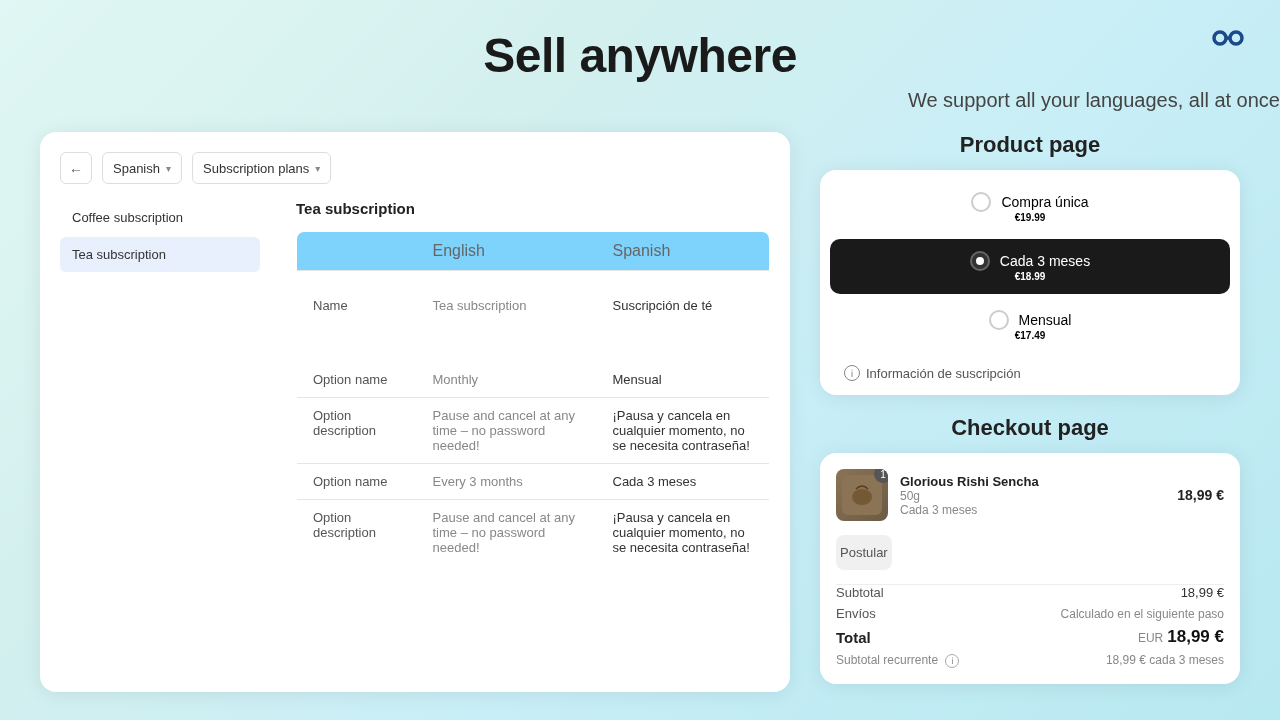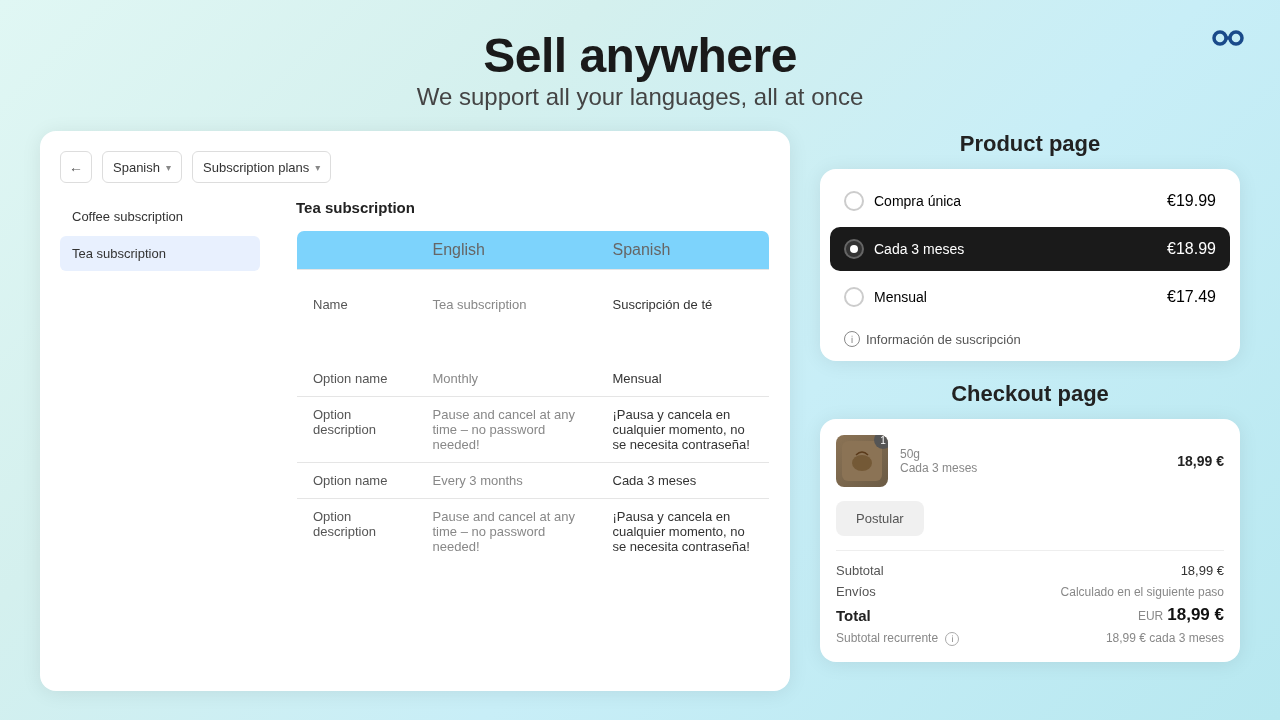--- a/index.html
+++ b/index.html
@@ -16,22 +16,24 @@
       text-align: center;
       padding: 28px 0 20px;
     }
     .header h1 {
       font-size: 48px;
       font-weight: 800;
       color: #1a1a1a;
       letter-spacing: -0.5px;
     }
     .header p {
-      font-size: 24px;
+      font-size: 20px;
       color: #444;
+      margin-top: 6px;
+      text-align: right;
     }
 
     
     .logo {
       position: absolute;
       top: 24px;
       right: 30px;
     }
     .logo svg {
       width: 44px;
@@ -230,20 +232,21 @@
       box-shadow: 0 2px 20px rgba(0,0,0,0.08);
     }
     .product-option {
       display: flex;
       align-items: center;
       justify-content: space-between;
       padding: 12px 14px;
       border-radius: 10px;
       margin-bottom: 4px;
       cursor: pointer;
+      flex-direction: column;
     }
     .product-option.selected {
       background: #1a1a1a;
       color: white;
     }
     .product-option .left {
       display: flex;
       align-items: center;
       gap: 10px;
     }
@@ -276,22 +279,22 @@
       width: 8px;
       height: 8px;
       border-radius: 50%;
       background: white;
     }
     .option-name {
       font-size: 14px;
       font-weight: 500;
     }
     .option-price {
-      font-size: 16px;
-      font-weight: 400;
+      font-size: 10px;
+      font-weight: 700;
     }
     .info-row {
       display: flex;
       align-items: center;
       gap: 6px;
       padding: 8px 14px 4px;
       font-size: 13px;
       color: #555;
     }
 
@@ -371,34 +374,33 @@
     .discount-input {
       flex: 1;
       padding: 10px 12px;
       border: 1px solid #e0e0e0;
       border-radius: 8px;
       font-size: 13px;
       color: #aaa;
       background: #fafafa;
     }
     .apply-btn {
-      padding: 10px 20px;
+      padding: 10px 4px;
       background: #f0f0f0;
       border: none;
       border-radius: 8px;
       font-size: 13px;
       color: #555;
       cursor: pointer;
       font-weight: 500;
     }
 
     
     .totals {
       border-top: 1px solid #eee;
-      padding-top: 12px;
     }
     .total-row {
       display: flex;
       justify-content: space-between;
       align-items: center;
       margin-bottom: 6px;
       font-size: 13px;
     }
     .total-row .label {
       color: #555;
@@ -581,20 +583,21 @@
             <div class="product-thumb-img">
               <svg width="40" height="40" viewBox="0 0 40 40">
                 <rect width="40" height="40" fill="#8B7355" rx="6"></rect>
                 <ellipse cx="20" cy="22" rx="10" ry="8" fill="#6B4E2A" opacity="0.7"></ellipse>
                 <path d="M14 14 Q20 8 26 14" stroke="#5a3a1a" stroke-width="1.5" fill="none"></path>
               </svg>
             </div>
             <div class="badge">1</div>
           </div>
           <div class="product-info">
+            <div class="product-name">Glorious Rishi Sencha</div>
             <div class="product-weight">50g</div>
             <div class="product-sub">Cada 3 meses</div>
           </div>
           <div class="product-price">18,99 €</div>
         </div>
 
         <div class="discount-row">
           <button class="apply-btn">Postular</button>
         </div>
 

